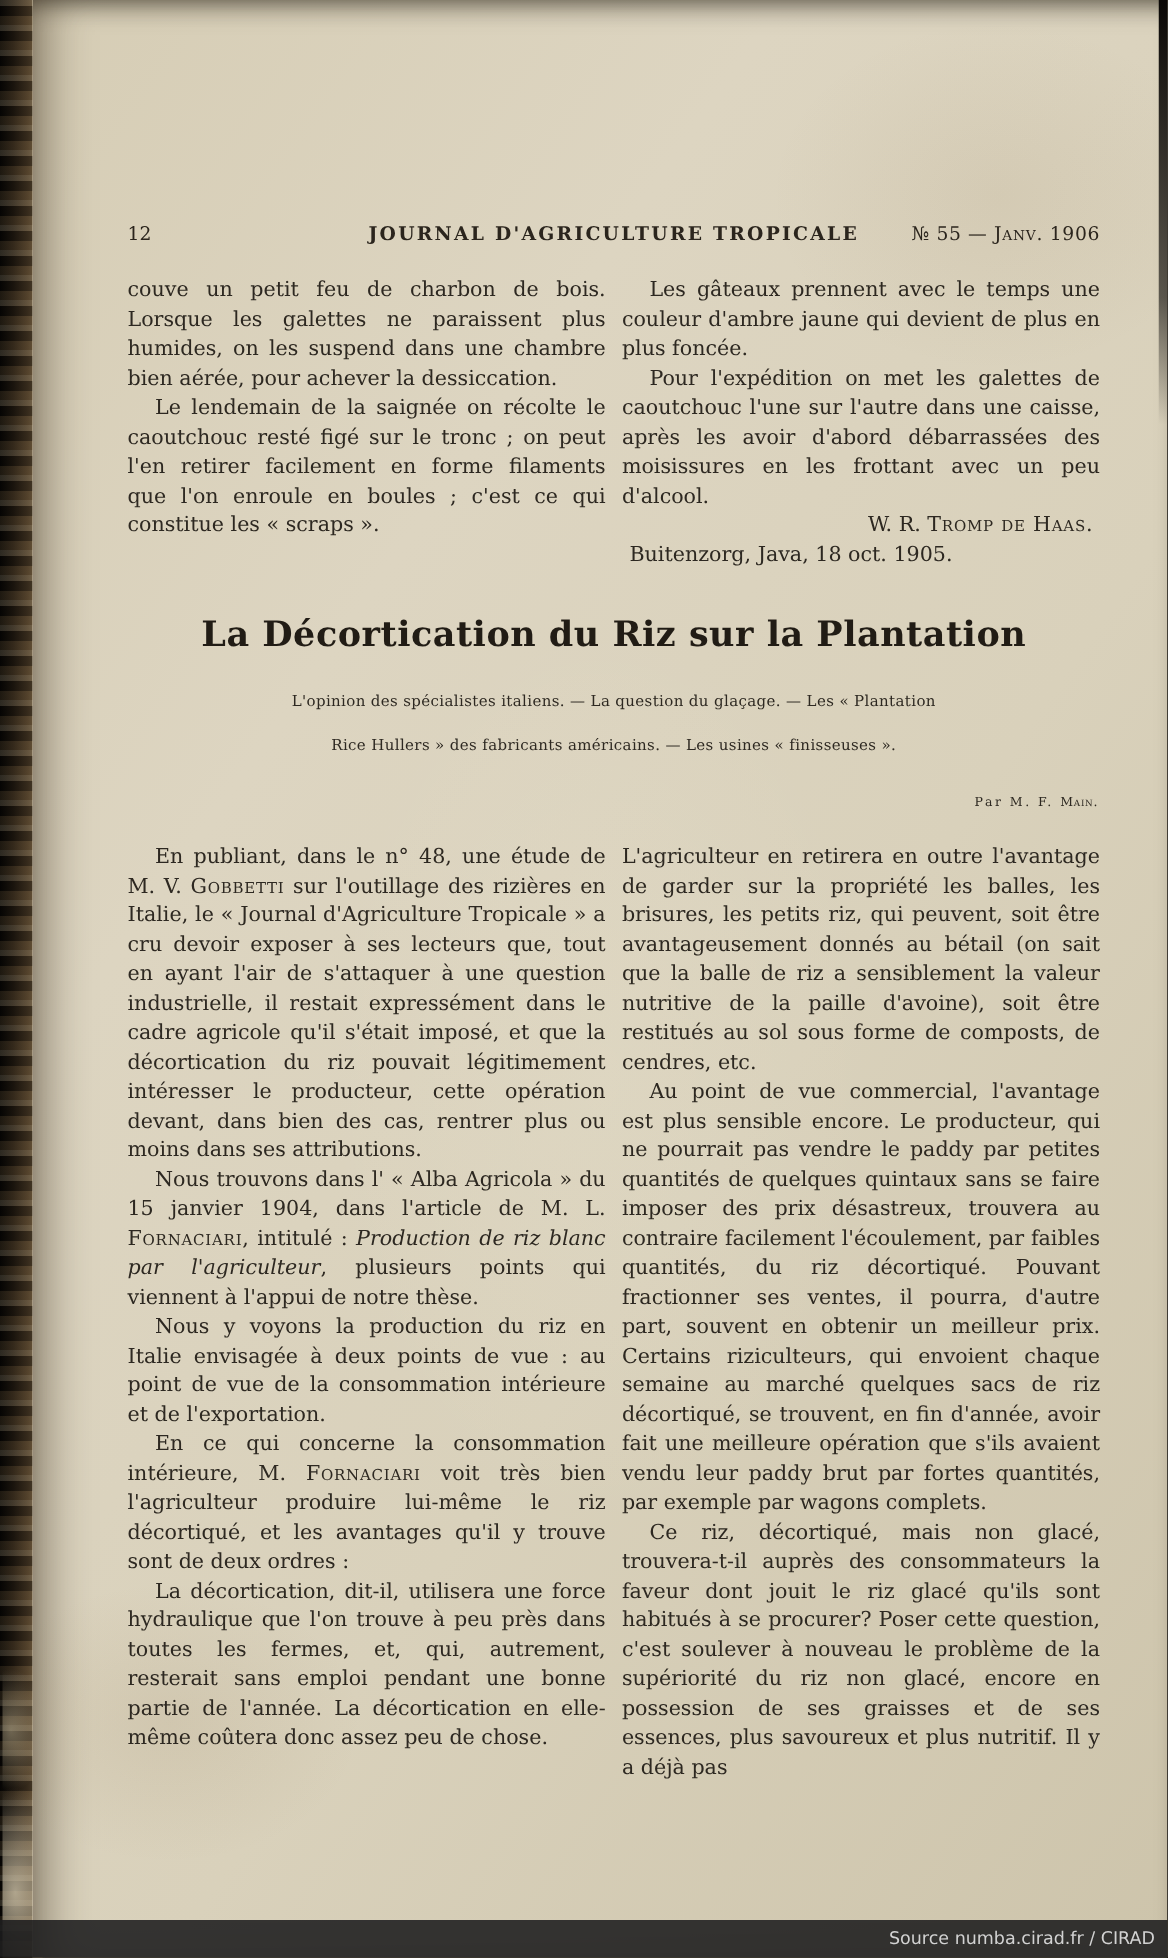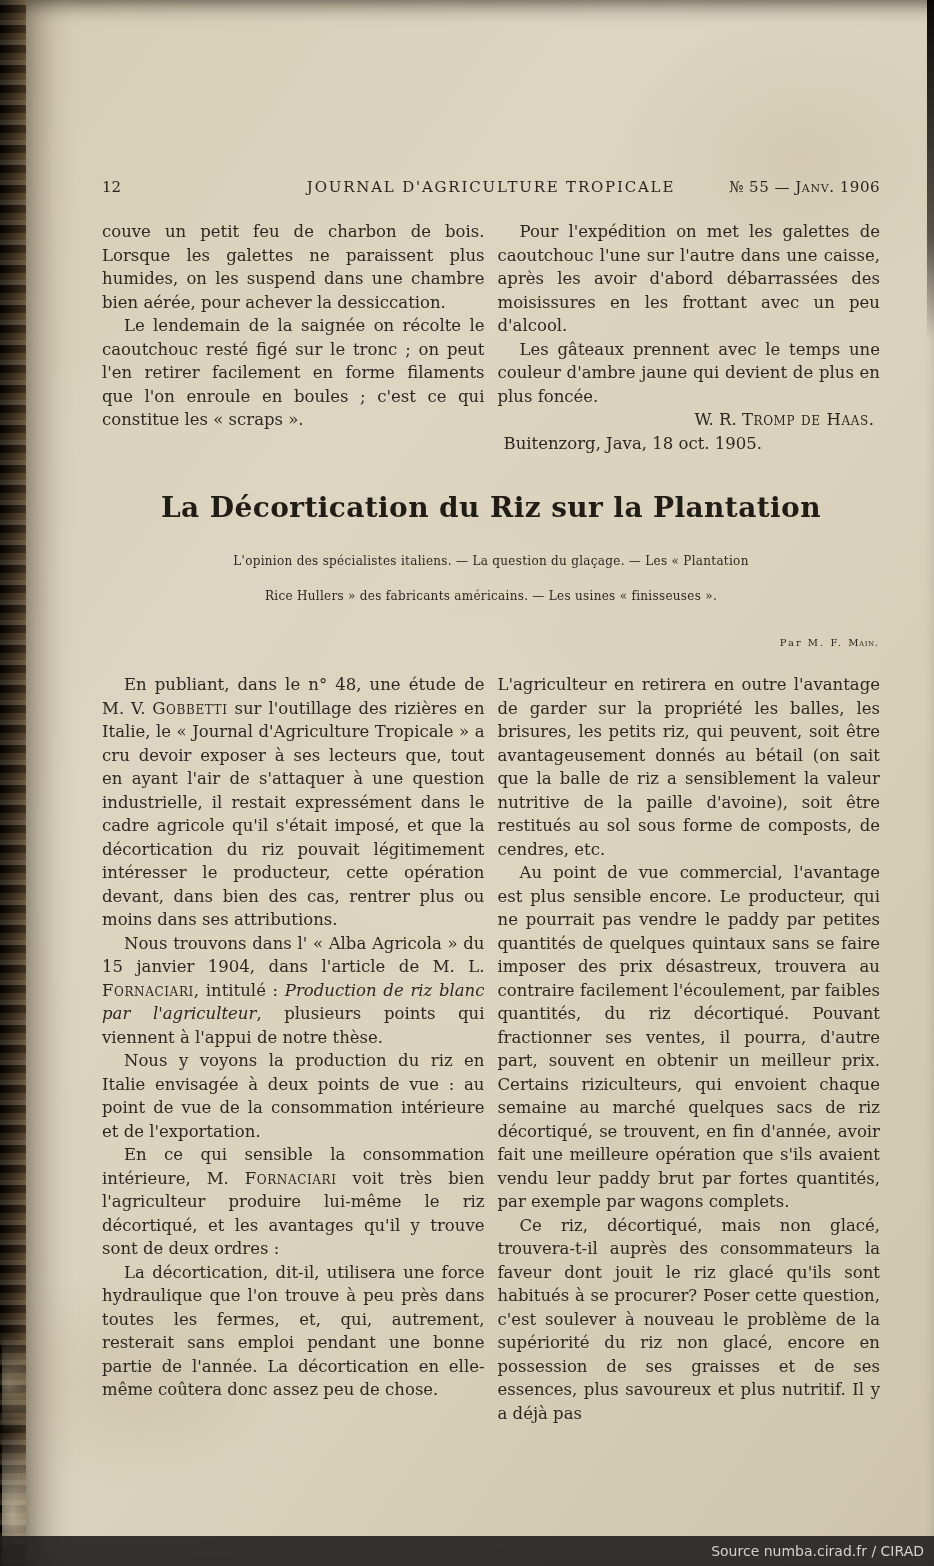--- a/index.html
+++ b/index.html
@@ -42,21 +42,21 @@
     position:absolute;top:0;right:0;width:7px;height:340px;
     background:linear-gradient(180deg,#0a0806 0%,rgba(10,8,6,0.6) 70%,rgba(10,8,6,0) 100%);
   }
   
   .content{position:relative;padding:146px 54px 0 76px;}
   .page-header{
     display:grid;grid-template-columns:1fr auto 1fr;align-items:baseline;
     margin-bottom:24px;color:#2b251d;margin-top:32px;
   }
   .page-num{font-size:15px;text-align:left;}
-  .journal-title{font-size:15px;font-weight:400;letter-spacing:1.8px;text-align:right;}
+  .journal-title{font-size:15px;font-weight:700;letter-spacing:1.8px;text-align:right;}
   .issue-info{font-size:15px;text-align:right;letter-spacing:0.5px;}
   .two-col{display:flex;gap:13px;}
   .col{flex:1 1 0;min-width:0;text-align:justify;font-size:16.5px;line-height:23.5px;}
   p{margin:0;text-indent:22px;}
   p.noindent{text-indent:0;}
   p.signature{text-align:right;text-indent:0;padding-right:6px;}
   p.dateline{text-indent:6px;text-align:left;}
   .sc{font-variant:small-caps;letter-spacing:0.6px;}
   .i{font-style:italic;}
   h1.article-title{
@@ -94,40 +94,40 @@
       <span class="journal-title">JOURNAL D'AGRICULTURE TROPICALE</span>
       <span class="issue-info"><span>№ 55 — </span><span class="sc">Janv.</span><span> 1906</span></span>
     </header>
 
     <section class="two-col prev">
       <div class="col">
         <p class="noindent"><span>couve un petit feu de charbon de bois. Lorsque les galettes ne paraissent plus humides, on les suspend dans une chambre bien aérée, pour achever la dessiccation.</span></p>
         <p><span>Le lendemain de la saignée on récolte le caoutchouc resté figé sur le tronc ; on peut l'en retirer facilement en forme filaments que l'on enroule en boules ; c'est ce qui constitue les « scraps ».</span></p>
       </div>
       <div class="col">
+        <p><span>Les gâteaux prennent avec le temps une couleur d'ambre jaune qui devient de plus en plus foncée.</span></p>
         <p><span>Pour l'expédition on met les galettes de caoutchouc l'une sur l'autre dans une caisse, après les avoir d'abord débarrassées des moisissures en les frottant avec un peu d'alcool.</span></p>
-        <p><span>Les gâteaux prennent avec le temps une couleur d'ambre jaune qui devient de plus en plus foncée.</span></p>
         <p class="signature"><span>W. R. </span><span class="sc">Tromp de Haas</span><span>.</span></p>
         <p class="dateline"><span>Buitenzorg, Java, 18 oct. 1905.</span></p>
       </div>
     </section>
 
     <h1 class="article-title">La Décortication du Riz sur la Plantation</h1>
 
     <p class="subtitle">L'opinion des spécialistes italiens. — La question du glaçage. — Les « Plantation</p>
     <p class="subtitle">Rice Hullers » des fabricants américains. — Les usines « finisseuses ».</p>
 
     <p class="byline"><span>Par M. F. </span><span class="sc">Main</span><span>.</span></p>
 
     <section class="two-col body-cols">
       <div class="col">
         <p><span>En publiant, dans le n° 48, une étude de M. V. </span><span class="sc">Gobbetti</span><span> sur l'outillage des rizières en Italie, le « Journal d'Agriculture Tropicale » a cru devoir exposer à ses lecteurs que, tout en ayant l'air de s'attaquer à une question industrielle, il restait expressément dans le cadre agricole qu'il s'était imposé, et que la décortication du riz pouvait légitimement intéresser le producteur, cette opération devant, dans bien des cas, rentrer plus ou moins dans ses attributions.</span></p>
         <p><span>Nous trouvons dans l' « Alba Agricola » du 15 janvier 1904, dans l'article de M. L. </span><span class="sc">Fornaciari</span><span>, intitulé : </span><span class="i">Production de riz blanc par l'agriculteur</span><span>, plusieurs points qui viennent à l'appui de notre thèse.</span></p>
         <p><span>Nous y voyons la production du riz en Italie envisagée à deux points de vue : au point de vue de la consommation intérieure et de l'exportation.</span></p>
-        <p><span>En ce qui sensible la consommation intérieure, M. </span><span class="sc">Fornaciari</span><span> voit très bien l'agriculteur produire lui-même le riz décortiqué, et les avantages qu'il y trouve sont de deux ordres :</span></p>
+        <p><span>En ce qui concerne la consommation intérieure, M. </span><span class="sc">Fornaciari</span><span> voit très bien l'agriculteur produire lui-même le riz décortiqué, et les avantages qu'il y trouve sont de deux ordres :</span></p>
         <p><span>La décortication, dit-il, utilisera une force hydraulique que l'on trouve à peu près dans toutes les fermes, et, qui, autrement, resterait sans emploi pendant une bonne partie de l'année. La décortication en elle-même coûtera donc assez peu de chose.</span></p>
       </div>
       <div class="col">
         <p class="noindent"><span>L'agriculteur en retirera en outre l'avantage de garder sur la propriété les balles, les brisures, les petits riz, qui peuvent, soit être avantageusement donnés au bétail (on sait que la balle de riz a sensiblement la valeur nutritive de la paille d'avoine), soit être restitués au sol sous forme de composts, de cendres, etc.</span></p>
         <p><span>Au point de vue commercial, l'avantage est plus sensible encore. Le producteur, qui ne pourrait pas vendre le paddy par petites quantités de quelques quintaux sans se faire imposer des prix désastreux, trouvera au contraire facilement l'écoulement, par faibles quantités, du riz décortiqué. Pouvant fractionner ses ventes, il pourra, d'autre part, souvent en obtenir un meilleur prix. Certains riziculteurs, qui envoient chaque semaine au marché quelques sacs de riz décortiqué, se trouvent, en fin d'année, avoir fait une meilleure opération que s'ils avaient vendu leur paddy brut par fortes quantités, par exemple par wagons complets.</span></p>
         <p><span>Ce riz, décortiqué, mais non glacé, trouvera-t-il auprès des consommateurs la faveur dont jouit le riz glacé qu'ils sont habitués à se procurer? Poser cette question, c'est soulever à nouveau le problème de la supériorité du riz non glacé, encore en possession de ses graisses et de ses essences, plus savoureux et plus nutritif. Il y a déjà pas</span></p>
       </div>
     </section>
 
   </div>

